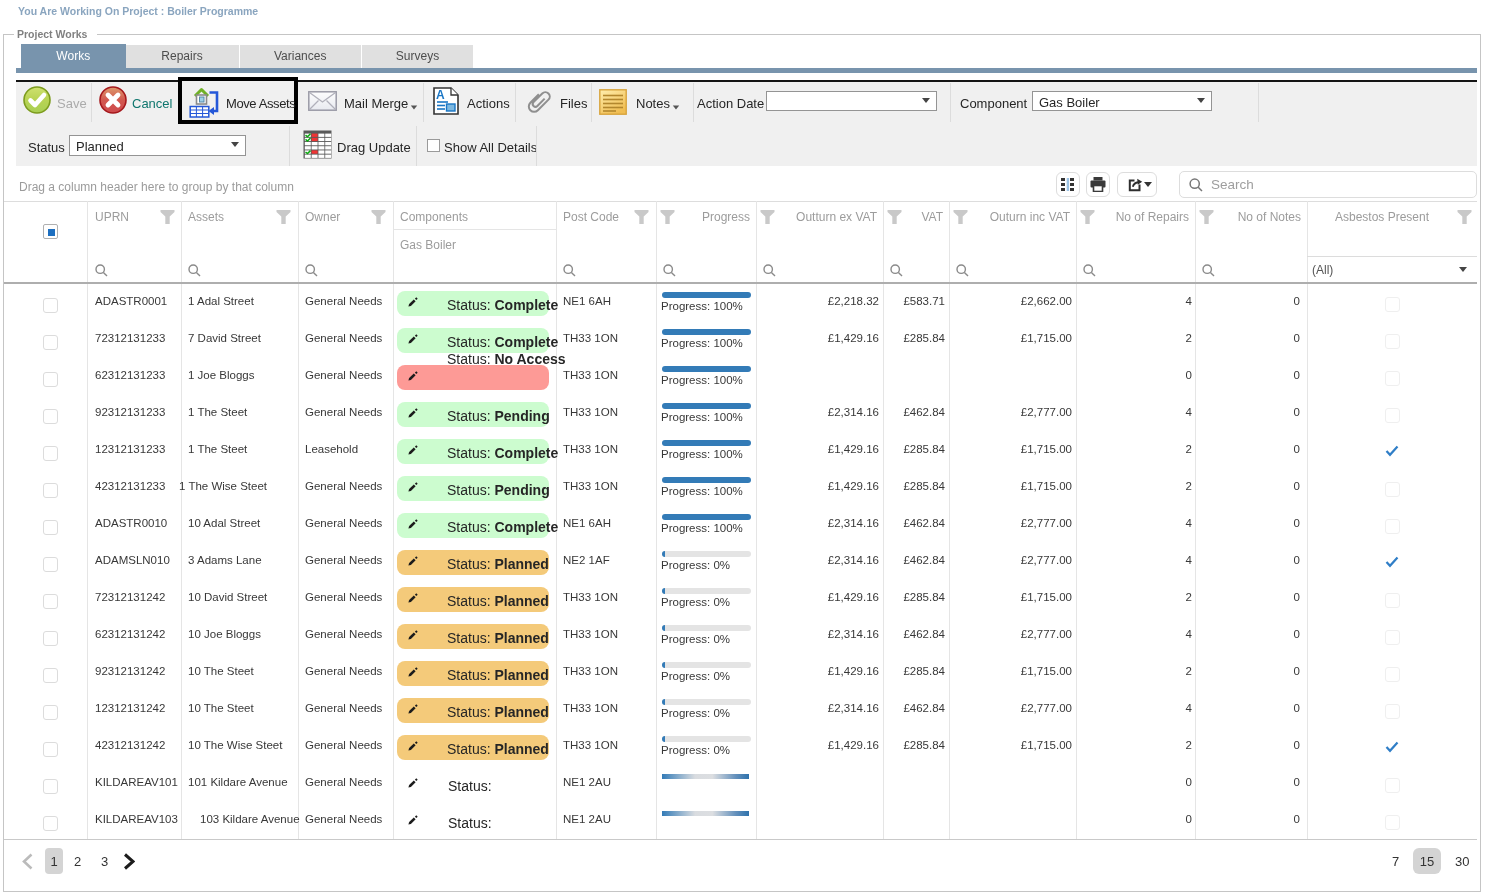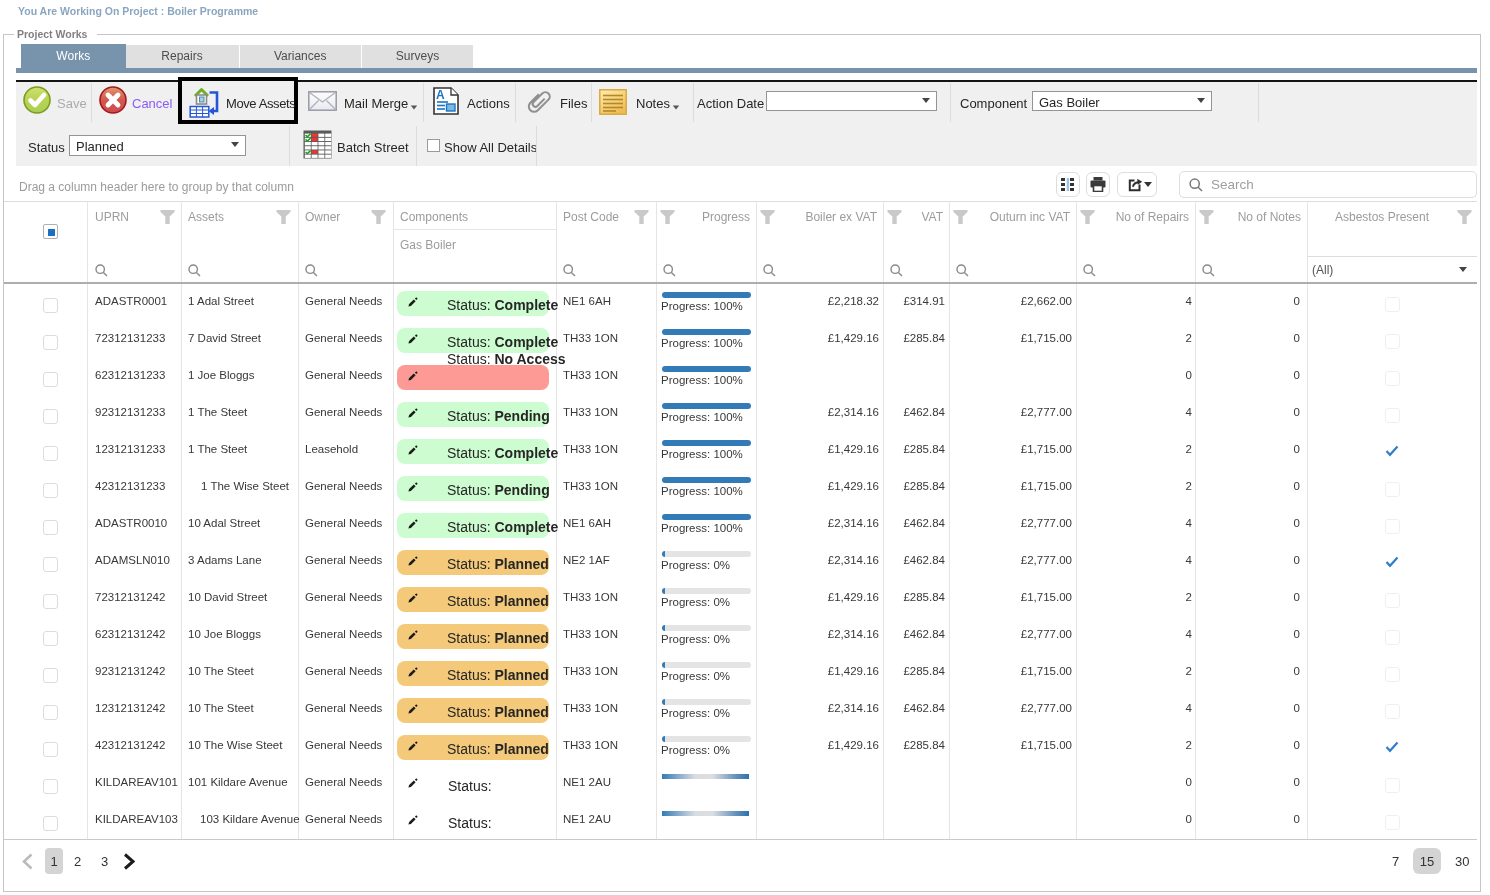--- a/index.html
+++ b/index.html
@@ -47,21 +47,21 @@
       </defs>
 <circle cx="14" cy="14" r="13" fill="url(#gg)" stroke="#7d9c1e" stroke-width="1.6"></circle>
 <path d="M7.5 14.5 L12 19 L21 9" fill="none" stroke="#fff" stroke-width="4.6" stroke-linecap="round" stroke-linejoin="round"></path>
     </svg>
 <div class="tbtext" style="left:57px;top:95.5px;color:#ababab">Save</div>
 <div class="sep1" style="left:91px;top:83px;height:39px"></div>
 <svg class="ab" style="left:99px;top:86px" width="28" height="28" viewBox="0 0 28 28">
 <circle cx="14" cy="14" r="13" fill="url(#rg)" stroke="#a5181c" stroke-width="1.6"></circle>
 <path d="M9 9 L19 19 M19 9 L9 19" fill="none" stroke="#fff" stroke-width="4.8" stroke-linecap="round"></path>
     </svg>
-<div class="tbtext" style="left:132px;top:95.5px;color:#8b5cf6">Cancel</div>
+<div class="tbtext" style="left:132px;top:95.5px;color:#0f766e">Cancel</div>
 <div class="ab" style="left:178px;top:77px;width:120px;height:47px;border:4px solid #000;background:#f0f0f0"></div>
 <svg class="ab" style="left:187px;top:84px" width="34" height="34" viewBox="0 0 34 34">
 <path d="M8 12 L14.5 5.5 L21 12" fill="none" stroke="#6fb126" stroke-width="3" stroke-linejoin="round"></path>
 <rect x="9.5" y="11" width="10" height="9" fill="#fff" stroke="#8a8a8a" stroke-width="1.6"></rect>
 <rect x="12.5" y="13" width="4.5" height="5" fill="#9fd0e8" stroke="#5588aa" stroke-width="1"></rect>
 <rect x="3.2" y="22.5" width="18.6" height="10.5" fill="#fff" stroke="#2457d8" stroke-width="1.5"></rect>
 <line x1="3.2" y1="26" x2="21.8" y2="26" stroke="#2457d8" stroke-width="1"></line>
 <line x1="3.2" y1="29.5" x2="21.8" y2="29.5" stroke="#2457d8" stroke-width="1"></line>
 <line x1="9.4" y1="22.5" x2="9.4" y2="33" stroke="#2457d8" stroke-width="1"></line>
 <line x1="15.6" y1="22.5" x2="15.6" y2="33" stroke="#2457d8" stroke-width="1"></line>
@@ -157,21 +157,21 @@
       <rect x="15.4" y="20.400000000000002" width="6.0" height="3.3" fill="#fff"></rect>
       <rect x="22.2" y="20.400000000000002" width="6.0" height="3.3" fill="#fff"></rect>
       <rect x="1.8" y="24.6" width="6.0" height="3.3" fill="#fff"></rect>
       <rect x="8.6" y="24.6" width="6.0" height="3.3" fill="#fff"></rect>
       <rect x="15.4" y="24.6" width="6.0" height="3.3" fill="#fff"></rect>
       <rect x="22.2" y="24.6" width="6.0" height="3.3" fill="#fff"></rect>
       <path d="M2.5 5.2 l2 1.6 l3 -3" fill="none" stroke="#0ca810" stroke-width="1.5"></path>
       <path d="M2.5 9.4 l2 1.6 l3 -3" fill="none" stroke="#0ca810" stroke-width="1.5"></path>
       <path d="M2.5 22.000000000000004 l2 1.6 l3 -3" fill="none" stroke="#0ca810" stroke-width="1.5"></path>
     </svg>
-<div class="tbtext" style="left:337px;top:140px">Batch Street</div>
+<div class="tbtext" style="left:337px;top:140px">Drag Update</div>
 <div class="sep1" style="left:416px;top:126px;height:40px"></div>
 <div class="ab" style="left:427px;top:139px;width:13px;height:13px;border:1px solid #9a9a9a;background:#fff"></div>
 <div class="tbtext" style="left:444px;top:140px">Show All Details</div>
 <div class="sep1" style="left:536px;top:126px;height:40px"></div>
 <div class="ab" style="left:19px;top:180px;font-size:12px;color:#9b9b9b">Drag a column header here to group by that column</div>
 <div class="ab" style="left:1056px;top:172px;width:24px;height:25px;border:1px solid #ddd;border-radius:6px"></div>
 <svg class="ab" style="left:1061px;top:178px" width="14" height="13" viewBox="0 0 14 13">
 <g fill="#333">
         <rect x="0" y="0" width="4" height="3"></rect>
         <rect x="0" y="5" width="4" height="3"></rect>
@@ -249,21 +249,21 @@
     </svg>
 <div class="ab" style="left:393px;top:229px;width:163px;height:1px;background:#e5e5e5"></div>
 <div class="htext" style="left:400px;top:238px">Gas Boiler</div>
 <svg class="ab" style="left:660px;top:210px" width="15" height="14" viewBox="0 0 15 14">
       <path d="M0.5 0 L14.5 0 L14.5 2 L9.7 6.5 L9.7 14 L5.3 14 L5.3 6.5 L0.5 2 Z" fill="#c9c9c9"></path>
     </svg>
     <div class="htext" style="left:656px;top:210px;width:94px;text-align:right">Progress</div>
 <svg class="ab" style="left:760px;top:210px" width="15" height="14" viewBox="0 0 15 14">
       <path d="M0.5 0 L14.5 0 L14.5 2 L9.7 6.5 L9.7 14 L5.3 14 L5.3 6.5 L0.5 2 Z" fill="#c9c9c9"></path>
     </svg>
-    <div class="htext" style="left:756px;top:210px;width:121px;text-align:right">Boiler ex VAT</div>
+    <div class="htext" style="left:756px;top:210px;width:121px;text-align:right">Outturn ex VAT</div>
 <svg class="ab" style="left:887px;top:210px" width="15" height="14" viewBox="0 0 15 14">
       <path d="M0.5 0 L14.5 0 L14.5 2 L9.7 6.5 L9.7 14 L5.3 14 L5.3 6.5 L0.5 2 Z" fill="#c9c9c9"></path>
     </svg>
     <div class="htext" style="left:883px;top:210px;width:60px;text-align:right">VAT</div>
 <svg class="ab" style="left:953px;top:210px" width="15" height="14" viewBox="0 0 15 14">
       <path d="M0.5 0 L14.5 0 L14.5 2 L9.7 6.5 L9.7 14 L5.3 14 L5.3 6.5 L0.5 2 Z" fill="#c9c9c9"></path>
     </svg>
     <div class="htext" style="left:949px;top:210px;width:121px;text-align:right">Outurn inc VAT</div>
 <svg class="ab" style="left:1080px;top:210px" width="15" height="14" viewBox="0 0 15 14">
       <path d="M0.5 0 L14.5 0 L14.5 2 L9.7 6.5 L9.7 14 L5.3 14 L5.3 6.5 L0.5 2 Z" fill="#c9c9c9"></path>
@@ -327,21 +327,21 @@
 <div class="chip" style="left:397px;top:291px;width:152px;background:#ccfccf"></div>
 <svg class="ab" style="left:407px;top:296px" width="12" height="12" viewBox="0 0 12 12">
       <path d="M1.4 10.6 L2.1 8.1 L6.8 3.4 L8.6 5.2 L3.9 9.9 Z" fill="#1c1c1c"></path>
       <rect x="8.3" y="1.7" width="2" height="2" fill="#1c1c1c" transform="rotate(45 9.3 2.7)"></rect>
     </svg>
 <div class="chiptext" style="left:447px;top:297px">Status: <b>Complete</b></div>
 <div class="celltext" style="left:563px;top:295px">NE1 6AH</div>
 <div class="ab" style="left:662px;top:292px;width:89px;height:6px;border-radius:3px;background:#337bb7"></div>
 <div class="celltext" style="left:661px;top:300px;font-size:11.5px">Progress: 100%</div>
 <div class="money" style="left:756px;top:295px;width:123px">£2,218.32</div>
-<div class="money" style="left:883px;top:295px;width:62px">£314.91</div>
+<div class="money" style="left:883px;top:295px;width:62px">£583.71</div>
 <div class="money" style="left:949px;top:295px;width:123px">£2,662.00</div>
 <div class="money" style="left:1076px;top:295px;width:116px">4</div>
 <div class="money" style="left:1195px;top:295px;width:105px">0</div>
 <div class="cbx" style="left:1385px;top:297px;border-color:#efefef"></div>
 <div class="cbx" style="left:43px;top:335px"></div>
 <div class="celltext" style="left:95px;top:332px">72312131233</div>
 <div class="celltext" style="left:188px;top:332px">7 David Street</div>
 <div class="celltext" style="left:305px;top:332px">General Needs</div>
 <div class="chip" style="left:397px;top:328px;width:152px;background:#ccfccf"></div>
 <svg class="ab" style="left:407px;top:333px" width="12" height="12" viewBox="0 0 12 12">
@@ -409,21 +409,21 @@
 <div class="money" style="left:756px;top:443px;width:123px">£1,429.16</div>
 <div class="money" style="left:883px;top:443px;width:62px">£285.84</div>
 <div class="money" style="left:949px;top:443px;width:123px">£1,715.00</div>
 <div class="money" style="left:1076px;top:443px;width:116px">2</div>
 <div class="money" style="left:1195px;top:443px;width:105px">0</div>
 <svg class="ab" style="left:1385px;top:445px" width="14" height="12" viewBox="0 0 14 12">
       <path d="M1.5 6 L5 9.8 L12.5 1.5" fill="none" stroke="#2f7ec7" stroke-width="2.2"></path>
     </svg>
 <div class="cbx" style="left:43px;top:483px"></div>
 <div class="celltext" style="left:95px;top:480px">42312131233</div>
-<div class="celltext" style="left:201px;top:480px">1 The Wise Steet</div>
+<div class="celltext" style="left:179px;top:480px">1 The Wise Steet</div>
 <div class="celltext" style="left:305px;top:480px">General Needs</div>
 <div class="chip" style="left:397px;top:476px;width:152px;background:#ccfccf"></div>
 <svg class="ab" style="left:407px;top:481px" width="12" height="12" viewBox="0 0 12 12">
       <path d="M1.4 10.6 L2.1 8.1 L6.8 3.4 L8.6 5.2 L3.9 9.9 Z" fill="#1c1c1c"></path>
       <rect x="8.3" y="1.7" width="2" height="2" fill="#1c1c1c" transform="rotate(45 9.3 2.7)"></rect>
     </svg>
 <div class="chiptext" style="left:447px;top:482px">Status: <b>Pending</b></div>
 <div class="celltext" style="left:563px;top:480px">TH33 1ON</div>
 <div class="ab" style="left:662px;top:477px;width:89px;height:6px;border-radius:3px;background:#337bb7"></div>
 <div class="celltext" style="left:661px;top:485px;font-size:11.5px">Progress: 100%</div>

